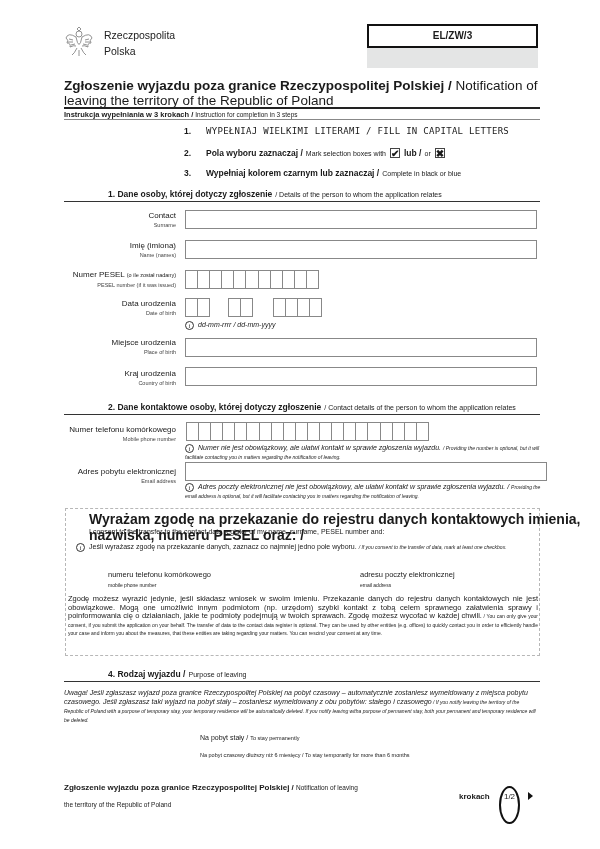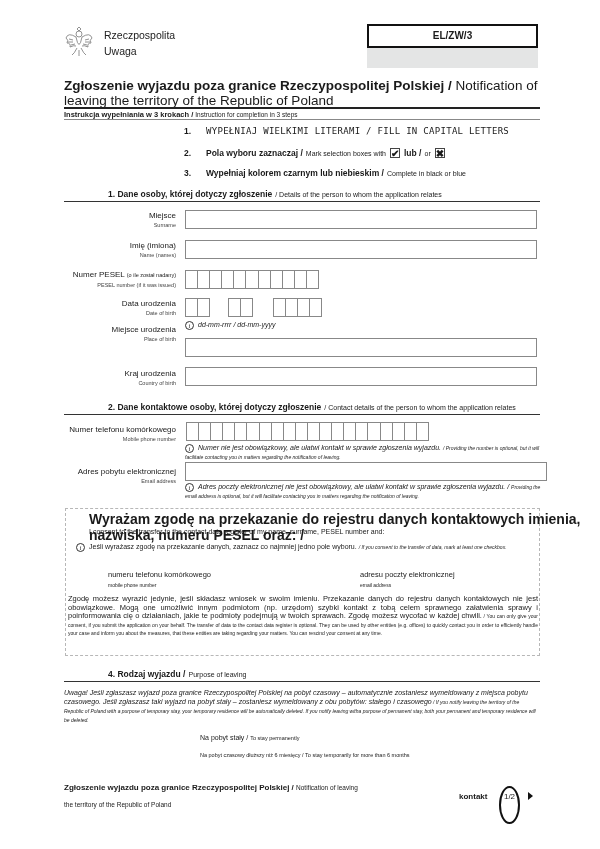--- a/index.html
+++ b/index.html
@@ -79,21 +79,21 @@
     <ellipse cx="15" cy="10" rx="3" ry="3"></ellipse>
     <path d="M12 13 Q4 8 2 14 Q5 16 3 19 Q7 19 6 23 Q10 21 12 22"></path>
     <path d="M18 13 Q26 8 28 14 Q25 16 27 19 Q23 19 24 23 Q20 21 18 22"></path>
     <path d="M12 13 Q15 28 18 13"></path>
     <path d="M13 24 Q10 30 8 31 M17 24 Q20 30 22 31 M15 26 L15 32"></path>
     <path d="M5 15 l4 1 M4 18 l5 0 M7 21 l4 -1 M25 15 l-4 1 M26 18 l-5 0 M23 21 l-4 -1"></path>
   </g>
 </svg>
 <div class="abs gov-name">
   <div>Rzeczpospolita</div>
-  <div>Uwaga</div>
+  <div>Polska</div>
 </div>
 <div class="abs code-box">EL/ZW/3</div>
 <div class="abs code-shade"></div>
 
 <div class="abs title">
   <b>Zgłoszenie wyjazdu poza granice Rzeczypospolitej Polskiej / </b><span class="en">Notification of leaving the territory of the Republic of Poland</span>
 </div>
 <div class="abs hr-thick" style="top:107px"></div>
 <div class="abs instr-head">
   <b>Instrukcja wypełniania w 3 krokach / </b><span class="en">Instruction for completion in 3 steps</span>
@@ -108,31 +108,31 @@
   <span class="num">2.</span>
   <b>Pola wyboru zaznaczaj /</b>
   <span class="en">Mark selection boxes with</span>
   <span class="cb-sample">✔</span>
   <b>lub /</b>
   <span class="en">or</span>
   <span class="cb-sample">✖</span>
 </div>
 <div class="abs step" style="top:168px">
   <span class="num">3.</span>
-  <b>Wypełniaj kolorem czarnym lub niebieskim /</b>
+  <b>Wypełniaj kolorem czarnym lub zaznaczaj /</b>
   <span class="en">Complete in black or blue</span>
 </div>
 
 <div class="abs sec-head" style="top:189px">
   <b>1.  Dane  osoby, której dotyczy zgłoszenie</b><span class="en">/ Details of the person to whom the application relates</span>
 </div>
 <div class="abs hr-thin" style="top:201px;background:#333"></div>
 
 <div class="abs lbl" style="top:210px">
-  <span class="pl">Miejsce</span>
+  <span class="pl">Contact</span>
   <span class="en">Surname</span>
 </div>
 <input class="abs field" style="left: 185px; top: 210px; width: 352px; height: 19px;" value="">
 
 <div class="abs lbl" style="top:240px">
   <span class="pl">Imię (imiona)</span>
   <span class="en">Name (names)</span>
 </div>
 <input class="abs field" style="left: 185px; top: 240px; width: 352px; height: 19px;" value="">
 
@@ -169,21 +169,21 @@
 <div class="abs boxes" style="left:273px;top:298px">
     <span></span>
     <span></span>
     <span></span>
     <span></span>
   </div>
 <div class="abs note" style="left:185px;top:321px">
   <span class="info-i">i</span><span>dd-mm-rrrr / dd-mm-yyyy</span>
 </div>
 
-<div class="abs lbl" style="top:324px">
+<div class="abs lbl" style="top:337px">
   <span class="pl">Miejsce urodzenia</span>
   <span class="en">Place of birth</span>
 </div>
 <input class="abs field" style="left: 185px; top: 338px; width: 352px; height: 19px;" value="">
 
 <div class="abs lbl" style="top:368px">
   <span class="pl">Kraj urodzenia</span>
   <span class="en">Country of birth</span>
 </div>
 <input class="abs field" style="left: 185px; top: 367px; width: 352px; height: 19px;" value="">
@@ -261,15 +261,15 @@
   <span>Na pobyt stały /</span> <span class="en">To stay permanently</span>
 </div>
 <div class="abs opt-line" style="top:752px;font-size:5.5px">
   <span>Na pobyt czasowy dłuższy niż 6 miesięcy /</span> <span>To stay temporarily for more than 6 months</span>
 </div>
 
 <div class="abs foot-title">
   <b>Zgłoszenie wyjazdu poza granice Rzeczypospolitej Polskiej / </b><span class="en">Notification of leaving</span>
 </div>
 <div class="abs foot-title2">the territory of the Republic of Poland</div>
-<div class="abs strona">kontakt</div>
+<div class="abs strona">krokach</div>
 <div class="abs page-circle">1/2</div>
 <div class="abs next-arrow"></div>
 
 </body></html>

